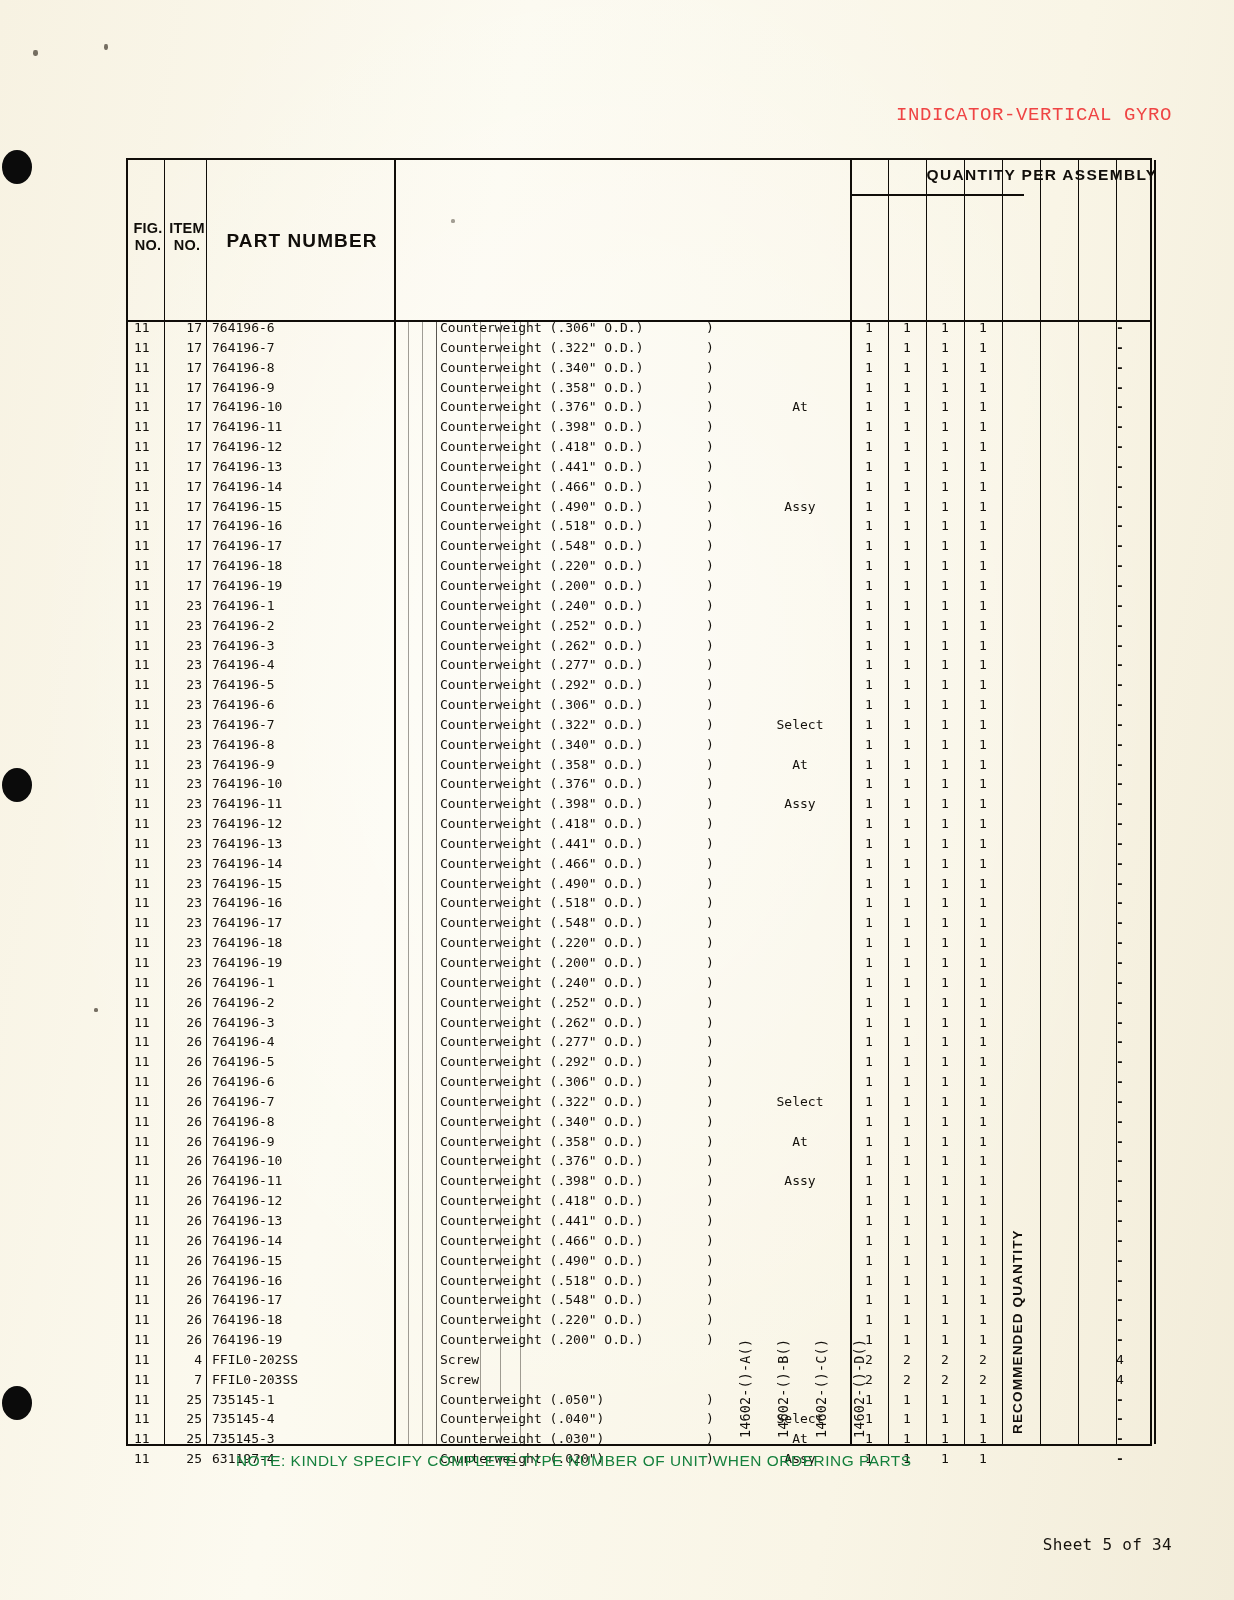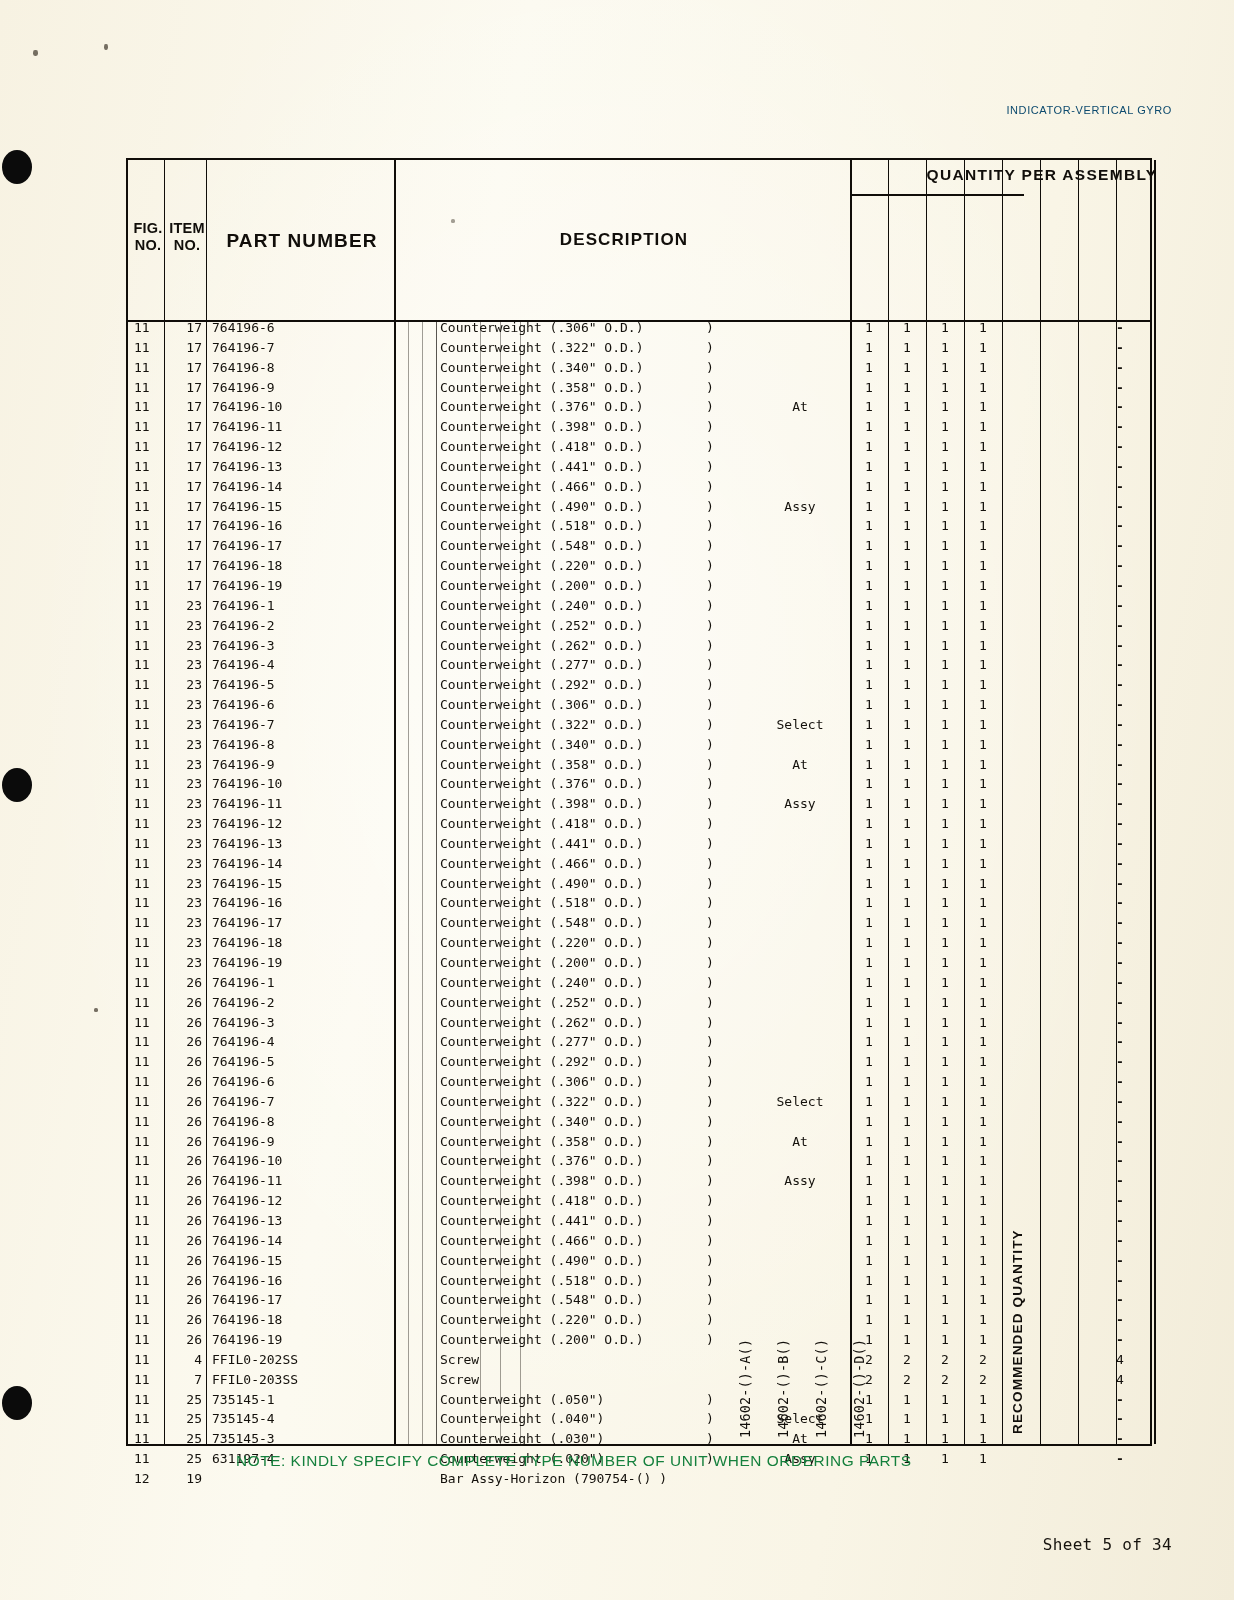--- a/index.html
+++ b/index.html
@@ -41,24 +41,24 @@
     left: 2px;
   }
   .hole.h1 { top: 150px; }
   .hole.h2 { top: 768px; }
   .hole.h3 { top: 1386px; }
 
   .doc-title {
     position: absolute;
     right: 62px;
     top: 104px;
-    font-family: Liberation Sans, sans-serif;
-    font-size: 11px;
+    font-family: Liberation Mono, monospace;
+    font-size: 19px;
     letter-spacing: .6px;
-    color: #0c4a6e;
+    color: #ef4444;
     white-space: nowrap;
   }
 
   
   .table-frame {
     position: absolute;
     left: 126px;
     top: 158px;
     width: 1026px;
     height: 1288px;
@@ -242,21 +242,20 @@
 
     <div class="hdr-text hdr-fig">
       <span>FIG.</span><br>
       <span>NO.</span>
     </div>
     <div class="hdr-text hdr-item">
       <span>ITEM</span><br>
       <span>NO.</span>
     </div>
     <div class="hdr-text hdr-partnum">PART NUMBER</div>
-    <div class="hdr-text hdr-desc">DESCRIPTION</div>
     <div class="hdr-text hdr-qpa">QUANTITY PER ASSEMBLY</div>
 
     <div class="rot-col" style="left:736px; height:126px;">14602-()-A()</div>
     <div class="rot-col" style="left:774px; height:126px;">14602-()-B()</div>
     <div class="rot-col" style="left:812px; height:126px;">14602-()-C()</div>
     <div class="rot-col" style="left:850px; height:126px;">14602-()-D()</div>
 
     <div class="rot-rec" style="left:1040px; height:158px;">RECOMMENDED QUANTITY</div>
 
     <div class="rows" id="rows-container">
@@ -1007,31 +1006,18 @@
           <div class="c-part">631197-4</div>
           <div class="c-desc">Counterweight (.020")</div>
           <div class="c-paren">)</div>
           <div class="c-note">Assy</div>
           <div class="c-q q0">1</div>
           <div class="c-q q1">1</div>
           <div class="c-q q2">1</div>
           <div class="c-q q3">1</div>
           <div class="c-rec dash">-</div>
         </div>
-        <div class="row">
-          <div class="c-fig">12</div>
-          <div class="c-item">19</div>
-          <div class="c-part"></div>
-          <div class="c-desc">Bar Assy-Horizon (790754-() )</div>
-          <div class="c-paren"></div>
-          <div class="c-note"></div>
-          <div class="c-q q0"></div>
-          <div class="c-q q1"></div>
-          <div class="c-q q2"></div>
-          <div class="c-q q3"></div>
-          <div class="c-rec"></div>
-        </div>
       </div>
   </div>
 
   <div class="note-line">NOTE: KINDLY SPECIFY COMPLETE TYPE NUMBER OF UNIT WHEN ORDERING PARTS</div>
   <div class="sheet-line">Sheet 5 of 34</div>
 </div>
 
 </body></html>

